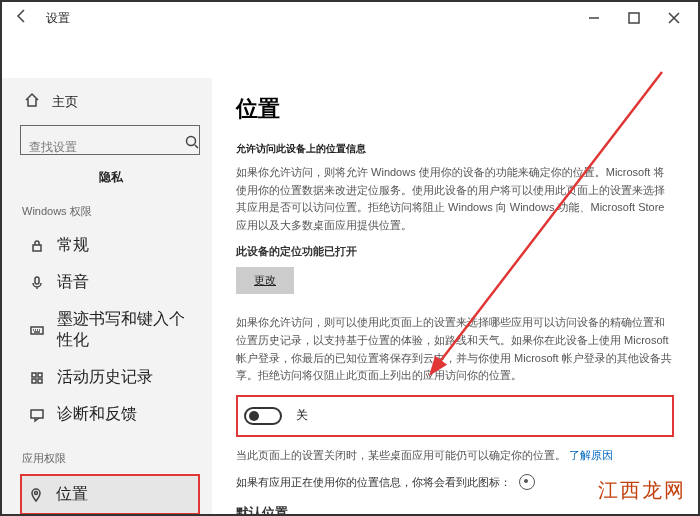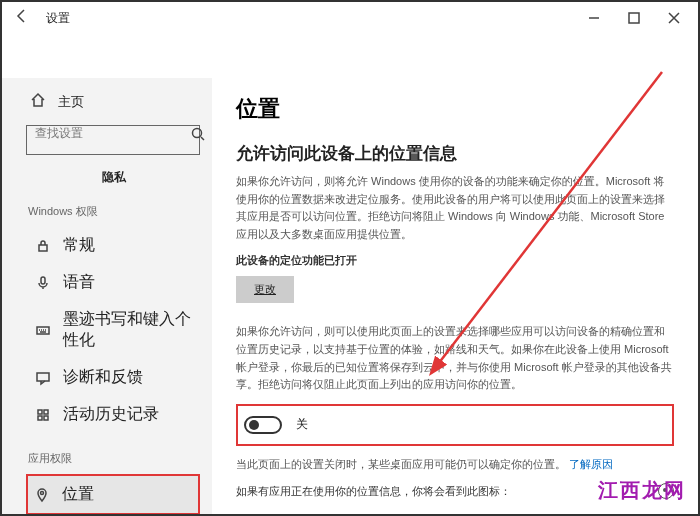--- a/index.html
+++ b/index.html
@@ -4,48 +4,48 @@
 <style>
 * { margin: 0; padding: 0; box-sizing: border-box; font-family: "Microsoft YaHei", "Segoe UI", sans-serif; }
 body { background: #fff; width: 700px; height: 516px; overflow: hidden; position: relative; }
 .window { display: flex; flex-direction: column; width: 700px; height: 516px; border: 2px solid #333; position: relative; gap: 44px; }
 .titlebar { display: flex; align-items: center; height: 32px; padding: 0 4px; }
 .titlebar .left { display: flex; align-items: center; gap: 16px; padding-left: 8px; }
 .titlebar .title { font-size: 12px; color: #222; }
 .titlebar .win-controls { margin-left: auto; display: flex; }
 .titlebar .win-controls span { width: 40px; height: 28px; display: flex; align-items: center; justify-content: center; color: #444; font-size: 10px; }
 .body { display: flex; flex: 1; overflow: hidden; }
-.sidebar { width: 210px; background: #f3f3f3; padding: 8px 12px 0 24px; overflow-y: auto; }
+.sidebar { width: 210px; background: #f3f3f3; padding: 8px 12px 0 18px; overflow-y: auto; }
 .home-row { display: flex; align-items: center; gap: 12px; padding: 6px 4px; font-size: 13px; color: #222; margin-bottom: 8px; }
-.search-box { display: flex; align-items: flex-start; border: 1px solid #666; background: #fff0; height: 30px; padding: 0 8px; margin-bottom: 14px; }
+.search-box { display: flex; align-items: flex-end; border: 1px solid #666; background: #fff0; height: 30px; padding: 0 8px; margin-bottom: 14px; }
 .search-box input { border: none; background: transparent; outline: none; font-size: 12px; flex: 1; color: #555; }
 .search-box input::placeholder { color: #777; }
 .section-title { font-size: 12px; color: #222; font-weight: 600; margin: 6px 0 10px 2px; text-align: center; }
 .section-sub { font-size: 11px; color: #666; margin: 18px 0 8px 2px; }
 .nav-item { display: flex; align-items: center; gap: 12px; padding: 8px 6px; font-size: 16px; color: #222; border-left: 3px solid transparent; }
 .nav-item .icon { width: 16px; height: 16px; display: flex; align-items: center; justify-content: center; color: #444; }
 .nav-item.selected { background: #e6e6e6; }
 .nav-item.highlight { border: 2px solid #e03636; }
 .content { flex: 1; padding: 8px 24px 0 24px; overflow-y: auto; position: relative; }
 .content h1 { font-size: 22px; font-weight: 600; margin: 8px 0 18px 0; }
-.content h2 { font-size: 17px; font-weight: 600; margin: 8px 0 8px 0; color: #222; }
+.content h2 { font-size: 10px; font-weight: 600; margin: 8px 0 8px 0; color: #222; }
 .content p { font-size: 11px; color: #555; line-height: 1.6; margin-bottom: 10px; }
 .status-line { font-size: 11px; color: #333; margin: 6px 0 8px 0; font-weight: bold; }
 .change-btn { display: inline-block; background: #ccc; color: #222; font-size: 11px; padding: 6px 18px; border: none; cursor: pointer; margin-bottom: 20px; text-decoration: underline; }
 .toggle-row { display: flex; align-items: center; gap: 14px; padding: 10px 6px; border: 2px solid #e03636; margin: 6px 0 10px 0; }
 .toggle { width: 38px; height: 18px; border: 2px solid #333; border-radius: 10px; position: relative; background: #fff; }
 .toggle .knob { width: 10px; height: 10px; background: #333; border-radius: 50%; position: absolute; top: 2px; left: 3px; }
 .toggle-label { font-size: 12px; color: #222; }
 .link { color: #0067c0; cursor: pointer; }
-.icon-row { display: flex; align-items: center; gap: 8px; font-size: 11px; color: #333; justify-content: space-between; }
+.icon-row { display: flex; align-items: center; gap: 8px; font-size: 11px; color: #333; }
 .loc-ico { width: 16px; height: 16px; border: 1.5px solid #555; border-radius: 50%; position: relative; }
 .loc-ico::after { content: ""; position: absolute; width: 4px; height: 4px; background: #555; border-radius: 50%; top: 4px; left: 4px; }
 .truncated { font-size: 13px; font-weight: 600; color: #333; margin-top: 14px; }
 .arrow-svg { position: absolute; top: 60px; left: 300px; pointer-events: none; }
-.watermark { position: absolute; right: 12px; bottom: 10px; font-size: 20px; color: #a21caf; font-weight: 700; letter-spacing: 2px; pointer-events: none; }
+.watermark { position: absolute; right: 12px; bottom: 10px; font-size: 20px; color: #c2410c; font-weight: 400; letter-spacing: 2px; pointer-events: none; }
 svg.ico { width: 16px; height: 16px; stroke: #444; fill: none; stroke-width: 1.5; }
 </style>
 </head>
 <body>
 
 <div class="window">
   <div class="titlebar">
     <div class="left">
       <span><svg class="ico" viewBox="0 0 16 16">
             <path d="M10 2 L4 8 L10 14"></path>
@@ -113,36 +113,36 @@
             <svg class="ico" viewBox="0 0 16 16">
               <rect x="2" y="5" width="12" height="7"></rect>
               <path d="M4 8h1M6 8h1M8 8h1M10 8h1M5 10h6"></path>
             </svg>
           </span>
         <span>墨迹书写和键入个性化</span>
       </div>
       <div class="nav-item">
         <span class="icon">
             <svg class="ico" viewBox="0 0 16 16">
-              <rect x="2" y="3" width="12" height="8"></rect>
-              <path d="M6 11 L6 14 L10 11"></path>
-            </svg>
-          </span>
-        <span>诊断和反馈</span>
-      </div>
-      <div class="nav-item">
-        <span class="icon">
-            <svg class="ico" viewBox="0 0 16 16">
               <rect x="3" y="3" width="4" height="4"></rect>
               <rect x="9" y="3" width="4" height="4"></rect>
               <rect x="3" y="9" width="4" height="4"></rect>
               <rect x="9" y="9" width="4" height="4"></rect>
             </svg>
           </span>
         <span>活动历史记录</span>
+      </div>
+      <div class="nav-item">
+        <span class="icon">
+            <svg class="ico" viewBox="0 0 16 16">
+              <rect x="2" y="3" width="12" height="8"></rect>
+              <path d="M6 11 L6 14 L10 11"></path>
+            </svg>
+          </span>
+        <span>诊断和反馈</span>
       </div>
 
       <div class="section-sub">应用权限</div>
 
       <div class="nav-item highlight selected">
         <span class="icon">
             <svg class="ico" viewBox="0 0 16 16">
               <path d="M8 2 a4 4 0 0 1 4 4 c0 3 -4 8 -4 8 s-4 -5 -4 -8 a4 4 0 0 1 4 -4 z"></path>
               <circle cx="8" cy="6" r="1.5"></circle>
             </svg>

